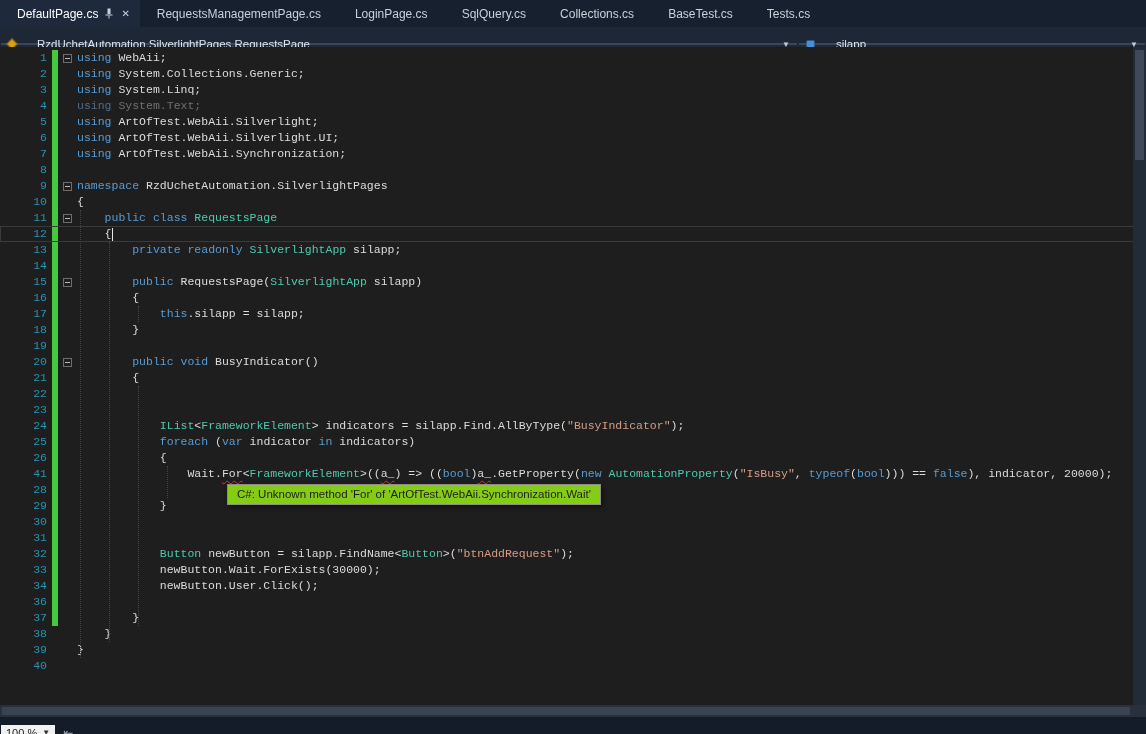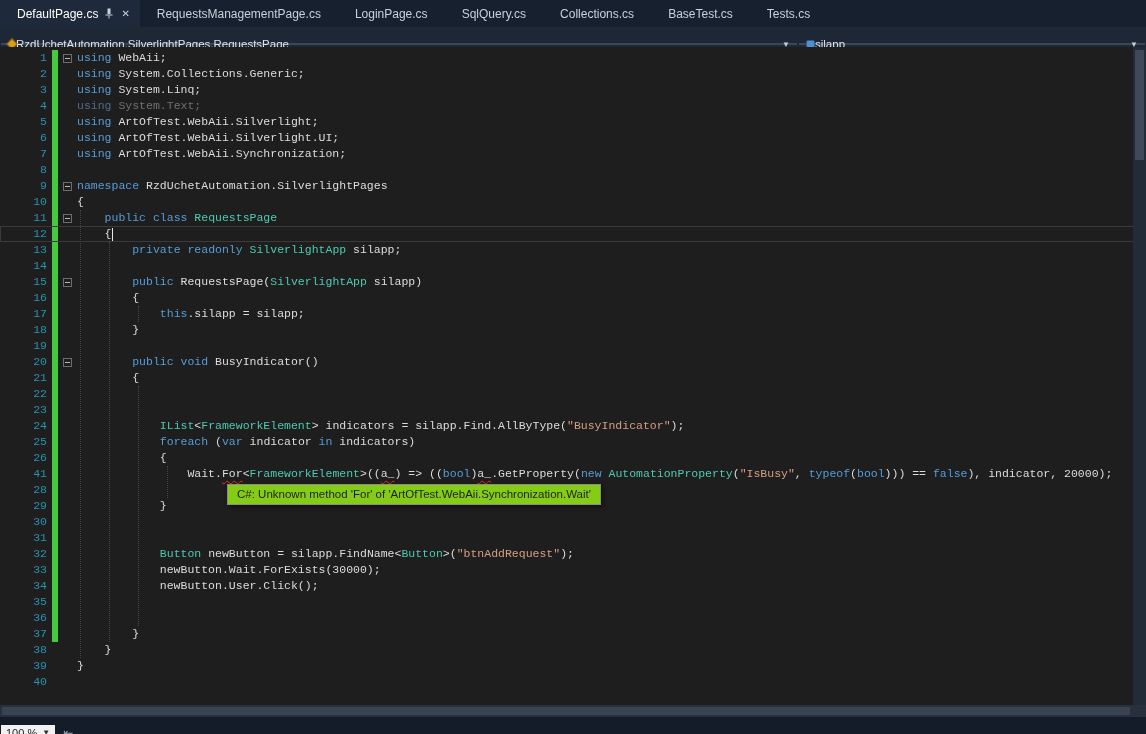--- a/index.html
+++ b/index.html
@@ -12,21 +12,21 @@
     display:flex;align-items:stretch}
   .tab{display:flex;align-items:center;gap:7px;padding:0 17px;color:#c9d1da;
     font-size:12px;white-space:nowrap;cursor:default}
   .tab.active{background:#1e2a3c;color:#ffffff;padding-right:10px}
   .close-icon{color:#c9d1d9;font-size:10px;line-height:10px;margin-left:1px}
   .pin-icon{display:inline-flex;align-items:center}
 
   
   .nav-bar{position:absolute;top:27px;left:0;right:0;height:20px;background:#1d2736;
     display:flex;align-items:stretch}
-  .combo{display:flex;align-items:center;gap:0;margin:16px 1px;background:#a21caf;
+  .combo{display:flex;align-items:center;gap:21px;margin:16px 1px;background:#a21caf;
     border:1px solid #3a4758;color:#dde4ec;font-size:11.5px;padding:0 6px;cursor:default}
   .type-combo{width:796px}
   .member-combo{flex:1}
   .combo .caret{margin-left:auto;color:#c2cbd6;font-size:8px}
   .class-icon{width:8px;height:8px;background:#d8a117;border:1px solid #8a6a10;
     transform:rotate(45deg);flex:none}
   .field-icon{width:9px;height:8px;background:#4f8fd1;border:1px solid #2d5d93;
     border-radius:2px;flex:none}
 
   
@@ -327,26 +327,20 @@
           <span class="foldcol"></span>
           <span class="codecell"><span class="tk-p">            newButton.Wait.ForExists(30000);</span></span>
         </div>
         <div class="code-row">
           <span class="lnum">34</span>
           <span class="chg on"></span>
           <span class="foldcol"></span>
           <span class="codecell"><span class="tk-p">            newButton.User.Click();</span></span>
         </div>
         <div class="code-row">
-          <span class="lnum">35</span>
-          <span class="chg on"></span>
-          <span class="foldcol"></span>
-          <span class="codecell"></span>
-        </div>
-        <div class="code-row">
           <span class="lnum">36</span>
           <span class="chg on"></span>
           <span class="foldcol"></span>
           <span class="codecell"></span>
         </div>
         <div class="code-row">
           <span class="lnum">37</span>
           <span class="chg on"></span>
           <span class="foldcol"></span>
           <span class="codecell"><span class="tk-p">        }</span></span>

